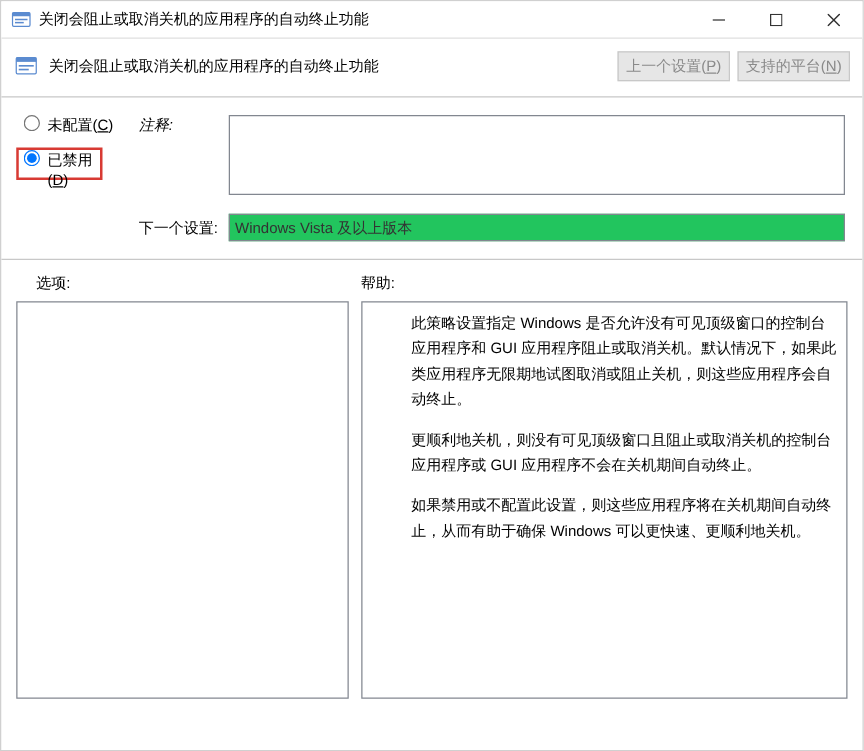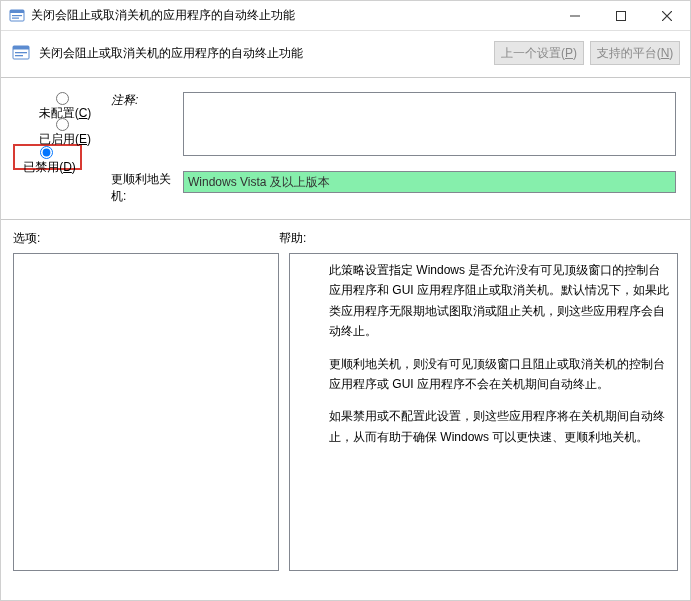--- a/index.html
+++ b/index.html
@@ -57,42 +57,41 @@
     border: 1px solid #c8c8c8;
     background: #e6e6e6;
     color: #8a8a8a;
     font-size: 12px;
     display: inline-flex; align-items: center; justify-content: center;
     cursor: default;
     text-align: center;
   }
   .header .hbtn .accel { text-decoration: underline; }
   .radio {
-    display: flex; align-items: center;
+    display: flex; 
     height: 26px;
     font-size: 12px;
     padding-left: 4px;
-    flex-direction: column;
   }
   .radio input[type=radio] {
     width: 13px; height: 13px;
     margin-right: 6px;
   }
   .radio .accel { text-decoration: underline; }
   .radio.highlight {
     border: 2px solid #d83a33;
     margin-left: -2px;
     padding-left: 4px;
     width: 69px;
   }
 
   
   .lowerlabels {
     display: flex;
-    padding: 10px 12px 6px 12px;
+    padding: 10px 12px 6px 28px;
   }
   .lowerlabels .opt { width: 40%; }
   .lowerlabels .hlp { }
   .lower {
     display: flex;
     padding: 0 12px 12px 12px;
     gap: 10px;
     height: 330px;
   }
   .panel {
@@ -125,21 +124,21 @@
     width: 100%; height: 64px; resize: none;
     border: 1px solid #828790;
     font-family: inherit; font-size: 12px; padding: 2px 4px;
     background: #fff;
   }
   .in-platform input {
     width: 100%; height: 22px;
     border: 1px solid #828790;
     font-family: inherit; font-size: 12px; padding: 0 4px;
     color: #333;
-    background: #86efac;
+    background: #22c55e;
   }
 </style>
 </head>
 <body>
 
 <div class="titlebar">
   <span class="icon">
     <svg width="16" height="16" viewBox="0 0 16 16">
       <rect x="1" y="2" width="14" height="11" rx="1" fill="#fff" stroke="#5b8bd0"></rect>
       <rect x="1" y="2" width="14" height="3" fill="#5b8bd0"></rect>
@@ -188,34 +187,30 @@
       <span>)</span>
   </div>
 </div>
 
 <div class="upper-wrap">
   <div class="radiogroup2">
     <label class="radio">
       <input type="radio" name="state" style="">
       <span><span>未配置(</span><span class="accel">C</span><span>)</span></span>
     </label>
-    <label class="radio">
-      <input type="radio" name="state" style="">
-      <span><span>已启用(</span><span class="accel">E</span><span>)</span></span>
-    </label>
     <label class="radio highlight">
       <input type="radio" name="state" checked="" style="">
       <span><span>已禁用(</span><span class="accel">D</span><span>)</span></span>
     </label>
   </div>
   <div class="lbl-comment">注释:</div>
   <div class="ta-comment">
     <textarea style=""></textarea>
   </div>
-  <div class="lbl-platform">更顺利地关机:</div>
+  <div class="lbl-platform">下一个设置:</div>
   <div class="in-platform">
     <input type="text" readonly="" value="Windows Vista 及以上版本" style="">
   </div>
 </div>
 
 <div class="lowerlabels">
   <div class="opt">选项:</div>
   <div class="hlp">帮助:</div>
 </div>
 

